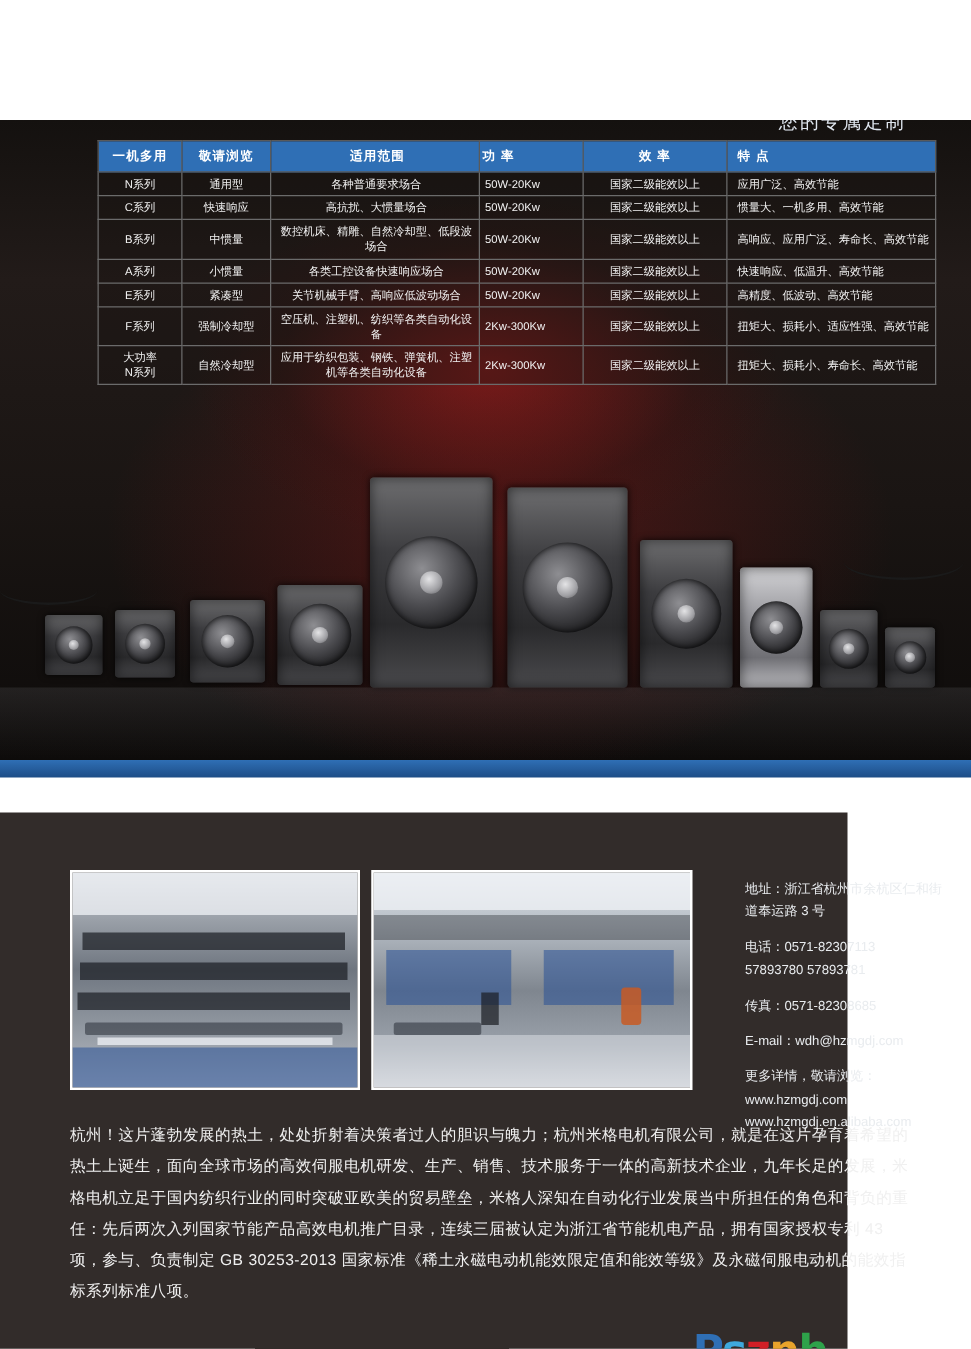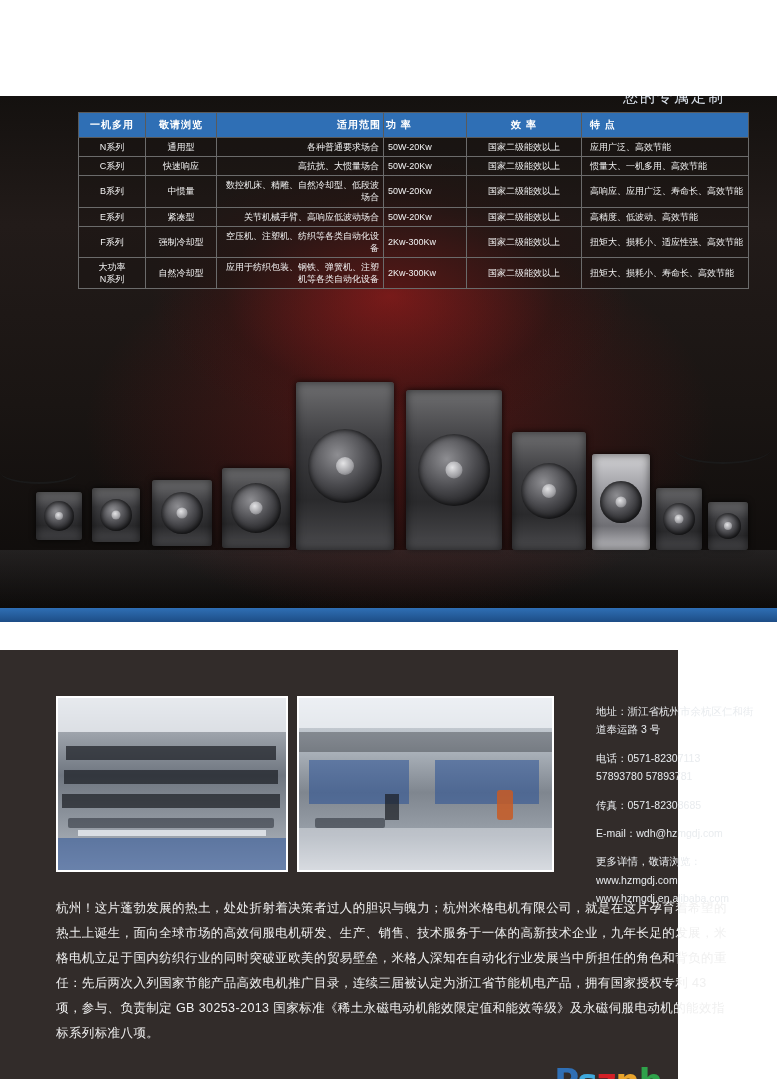--- a/index.html
+++ b/index.html
@@ -94,21 +94,21 @@
   }
   .spec-table td {
     border: 1px solid #6b6b6b;
     padding: 3px 4px;
     vertical-align: middle;
     line-height: 1.35;
     background: rgba(25,20,18,0.35);
   }
   .col-series { width: 62px; text-align: center; }
   .col-name   { width: 66px; text-align: center; }
-  .col-scope  { width: 158px; text-align: right; padding-left: 6px !important; }
+  .col-scope  { width: 158px; text-align: center; padding-left: 6px !important; }
   .col-power  { width: 78px; text-align: left; }
   .col-eff    { width: 110px; text-align: center; }
   .col-feat   { width: 156px; text-align: left; padding-left: 8px !important; }
 
   
   .motors {
     position: absolute;
     left: 0; bottom: 0;
     width: 777px; height: 270px;
   }
@@ -277,20 +277,28 @@
           <td class="col-eff">国家二级能效以上</td>
           <td class="col-feat">惯量大、一机多用、高效节能</td>
         </tr>
         <tr>
           <td class="col-series">B系列</td>
           <td class="col-name">中惯量</td>
           <td class="col-scope">数控机床、精雕、自然冷却型、低段波场合</td>
           <td class="col-power">50W-20Kw</td>
           <td class="col-eff">国家二级能效以上</td>
           <td class="col-feat">高响应、应用广泛、寿命长、高效节能</td>
+        </tr>
+        <tr>
+          <td class="col-series">A系列</td>
+          <td class="col-name">小惯量</td>
+          <td class="col-scope">各类工控设备快速响应场合</td>
+          <td class="col-power">50W-20Kw</td>
+          <td class="col-eff">国家二级能效以上</td>
+          <td class="col-feat">快速响应、低温升、高效节能</td>
         </tr>
         <tr>
           <td class="col-series">E系列</td>
           <td class="col-name">紧凑型</td>
           <td class="col-scope">关节机械手臂、高响应低波动场合</td>
           <td class="col-power">50W-20Kw</td>
           <td class="col-eff">国家二级能效以上</td>
           <td class="col-feat">高精度、低波动、高效节能</td>
         </tr>
         <tr>

